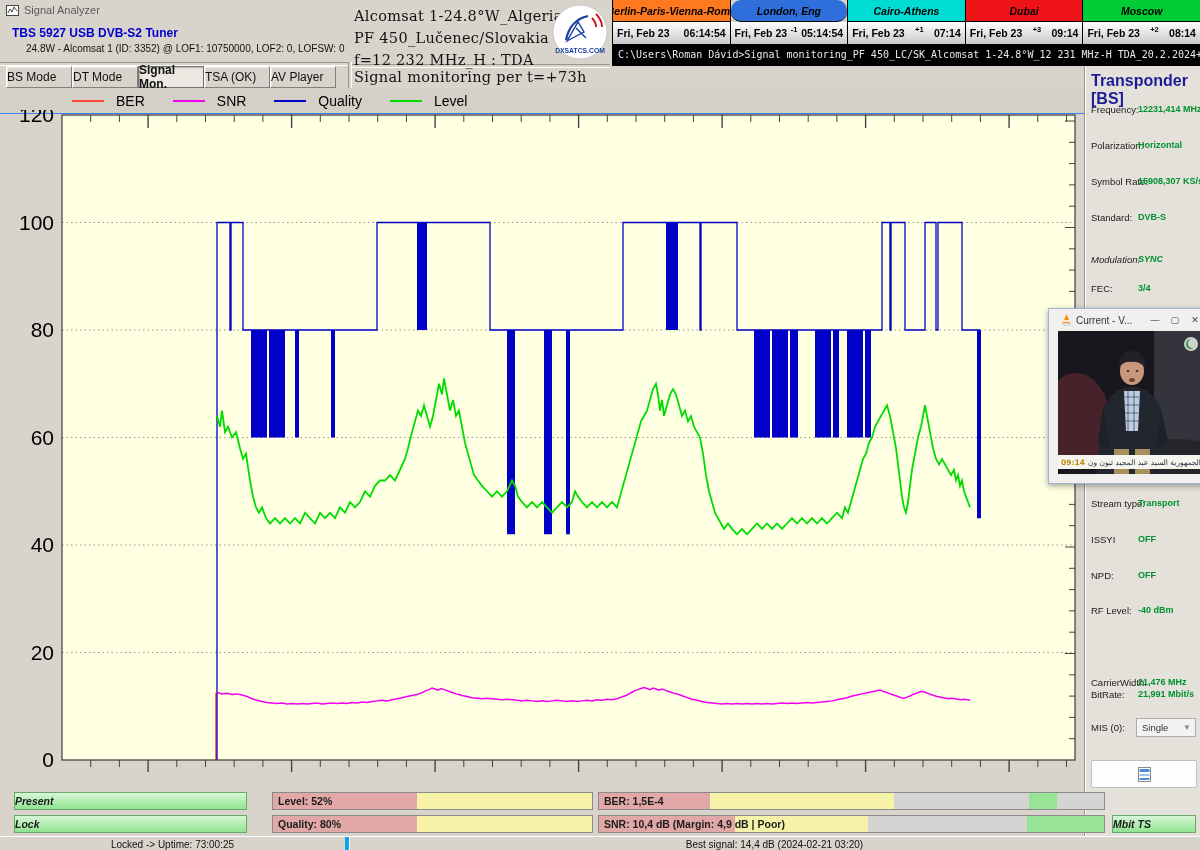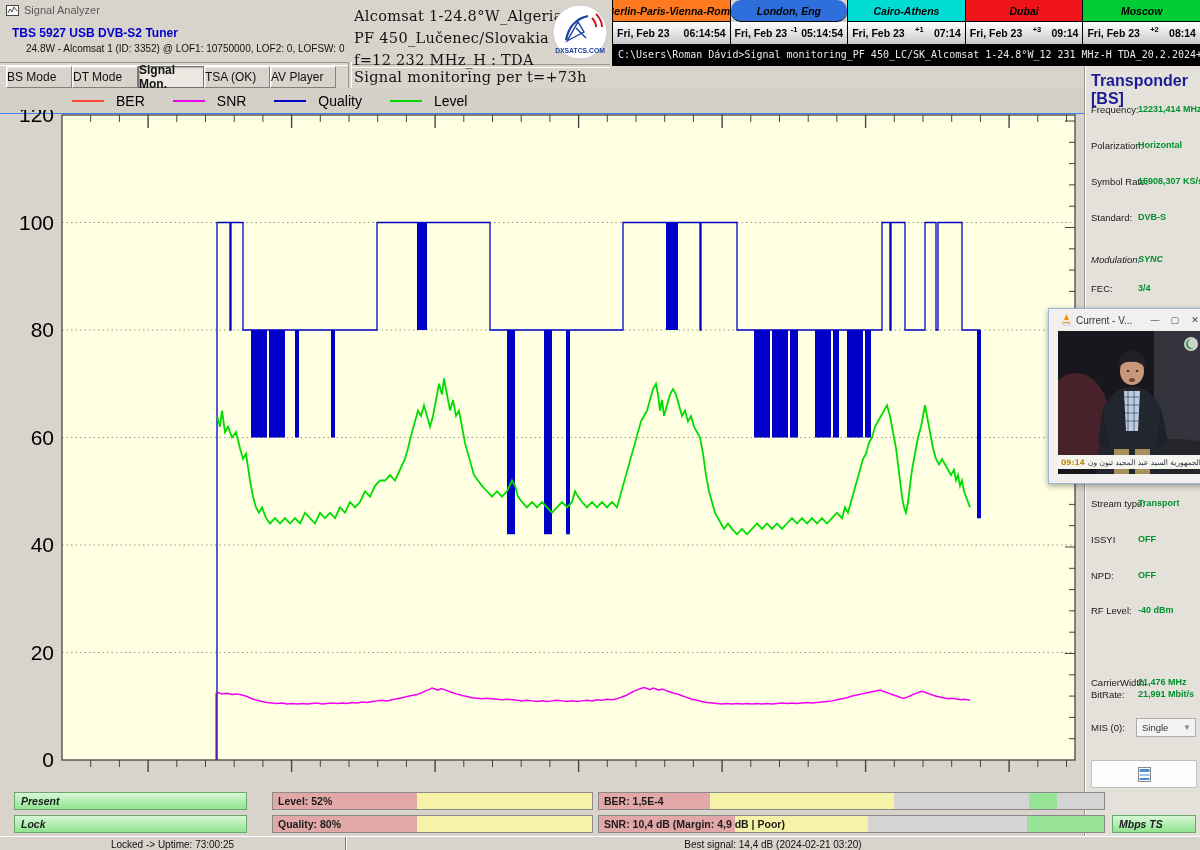--- a/index.html
+++ b/index.html
@@ -84,31 +84,31 @@
   #vlc-video{position:relative;width:148px;height:143px;margin-left:1px;background:#17171d;overflow:hidden;}
   #vlc-ticker{position:absolute;left:0;bottom:5px;width:148px;height:14px;background:#f6f4ef;
               display:flex;align-items:center;font-size:7.5px;color:#23303f;
               font-family:"DejaVu Sans",sans-serif;white-space:nowrap;overflow:hidden;}
   #vlc-ticker .tk-time{color:#c08a10;font-weight:bold;padding:0 3px;}
   #vlc-ticker .tk-text{flex:1;text-align:right;direction:rtl;padding-right:3px;}
 
   
   .green-block{position:absolute;height:18px;background:linear-gradient(#d8f7d8,#8fe48f);
                border:1px solid #6aa86a;box-sizing:border-box;font-size:10.5px;font-weight:bold;
-               font-style:italic;color:#1c1c1c;display:flex;align-items:center;padding-left:6px;}
+               font-style:italic;color:#1c1c1c;display:flex;align-items:center;}
   .meter{position:absolute;height:18px;border:1px solid #8a8a8a;background:#d4d4d4;box-sizing:border-box;}
   .meter .segs{position:absolute;left:0;top:0;height:100%;width:100%;display:flex;}
   .meter .seg{height:100%;}
   .meter .mlabel{position:absolute;left:5px;top:0;height:100%;display:flex;align-items:center;
                  font-size:10.5px;font-weight:bold;color:#1c1c1c;white-space:nowrap;}
 
   
   #statusbar{left:0;top:836px;width:1200px;height:14px;background:#d8d4cc;border-top:1px solid #fff;
              display:flex;font-size:10px;color:#111;}
-  .sb-sec{border-right:1px solid #0ea5e9;box-shadow:1px 0 0 #fff;display:flex;align-items:center;justify-content:center;}
+  .sb-sec{border-right:4px solid #0ea5e9;box-shadow:1px 0 0 #fff;display:flex;align-items:center;justify-content:center;}
 </style>
 </head>
 <body>
 
 <div id="titlebar" class="abs">
   <svg width="13" height="13" viewBox="0 0 13 13">
     <rect x="0.5" y="1.5" width="12" height="10" fill="#fff" stroke="#444"></rect>
     <polyline points="2,9 4,5 6,8 8,3 11,7" fill="none" stroke="#444" stroke-width="1"></polyline>
   </svg>
   <span class="ttl">Signal Analyzer</span>
@@ -580,19 +580,19 @@
       <div class="seg" style="width: 31.6%; background: rgb(212, 212, 212);"></div>
       <div class="seg" style="width: 15.2%; background: rgb(151, 228, 151);"></div>
     </div>
   <div class="mlabel">SNR: 10,4 dB (Margin: 4,9 dB | Poor)</div>
 </div>
 
 <div class="green-block" style="left:1164px;top:792px;width:84px;font-size:9.5px;margin-left:47px;">
     <span>Input (~21,02 Mbps)</span>
   </div>
 <div class="green-block" style="left:1112px;top:815px;width:84px;">
-    <span>Mbps TS</span>
+    <span>Mbit TS</span>
   </div>
 
 <div id="statusbar" class="abs">
   <div class="sb-sec" style="width:345px;">Locked -&gt; Uptime: 73:00:25</div>
   <div class="sb-sec" style="flex:1;border-right:none;">Best signal: 14,4 dB (2024-02-21 03:20)</div>
 </div>
 
 </body></html>

